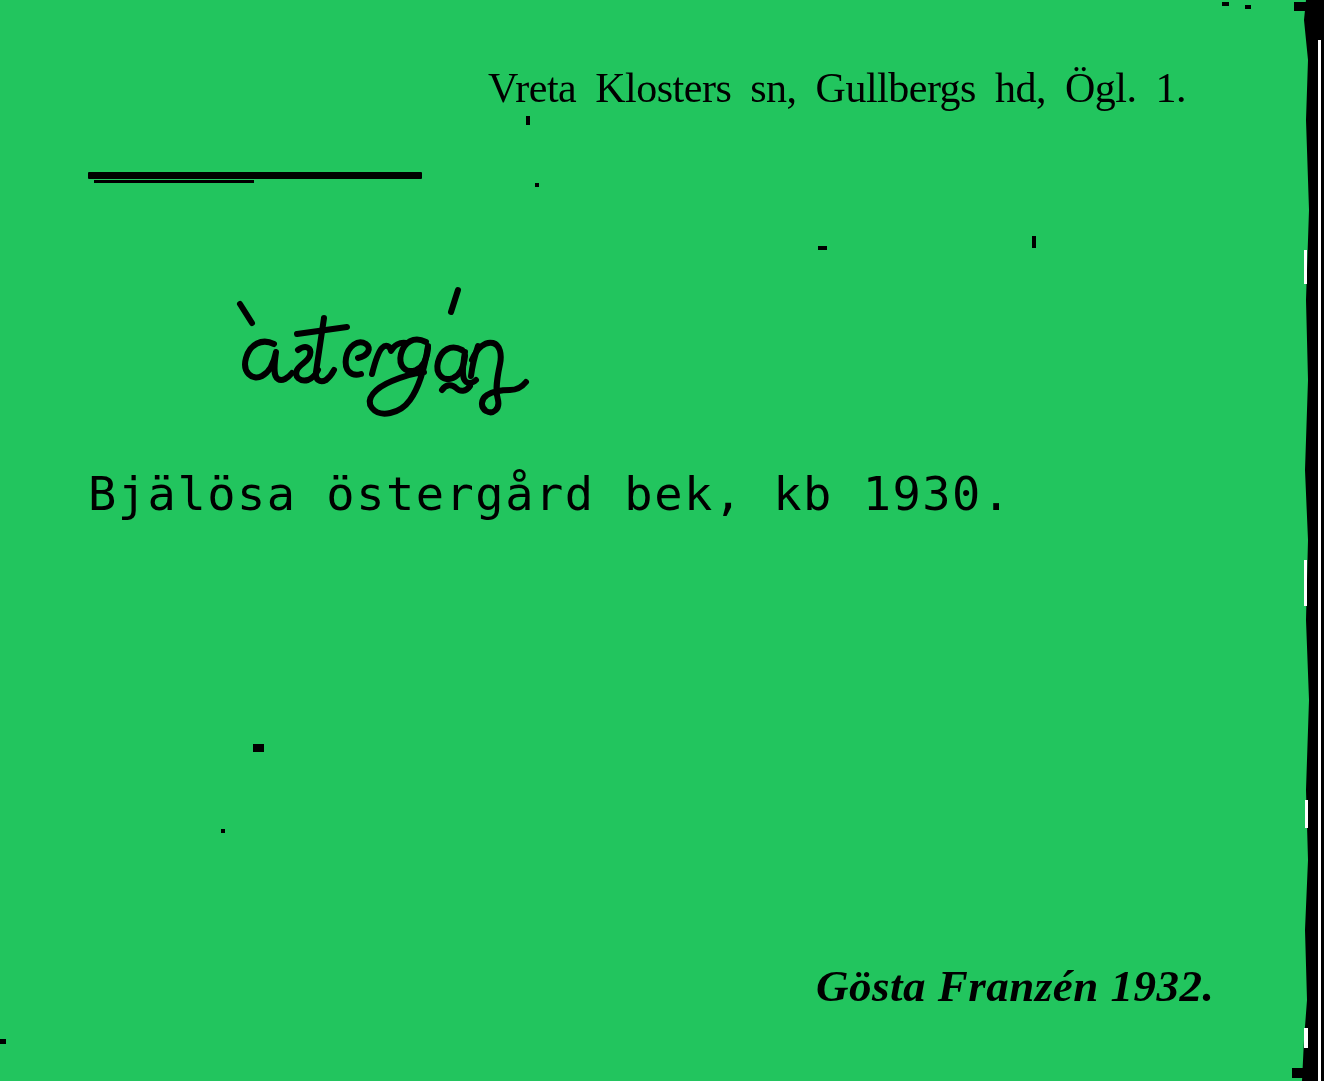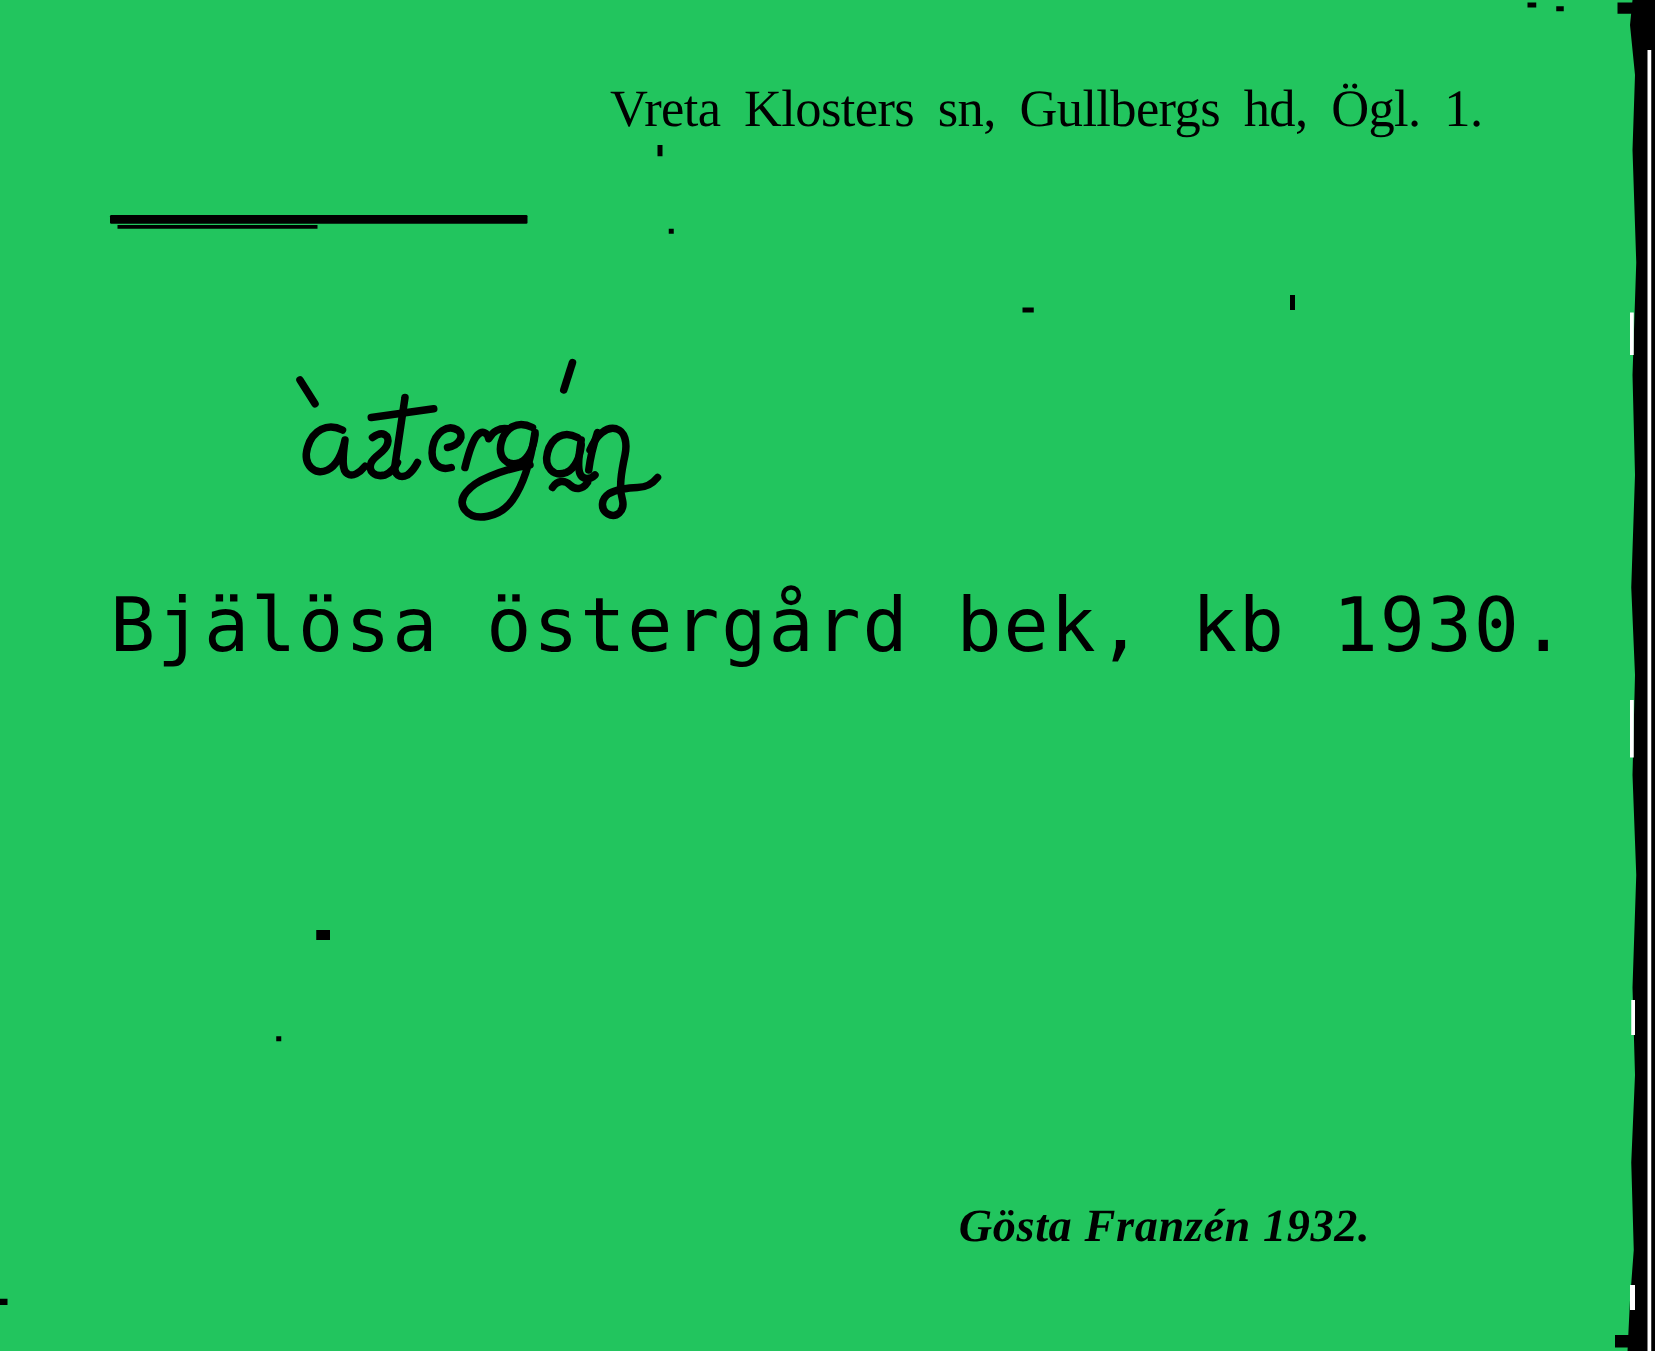--- a/index.html
+++ b/index.html
@@ -82,33 +82,33 @@
     position: absolute;
     left: 212px;
     top: 286px;
   }
   
   .note-line {
     position: absolute;
     left: 88px;
     top: 466px;
     font-family: "DejaVu Sans Mono", monospace;
-    font-size: 60px;
+    font-size: 47px;
     letter-spacing: 1.5px;
     white-space: pre;
   }
   
   .signature {
     position: absolute;
-    left: 767px;
+    left: 816px;
     top: 960px;
     font-family: "Liberation Serif", serif;
     font-style: italic;
     font-weight: bold;
-    font-size: 37px;
+    font-size: 45px;
     letter-spacing: 0.5px;
     white-space: nowrap;
   }
   
   .edge-bar-svg {
     position: absolute;
     right: 0;
     top: 0;
   }
   .speck {

